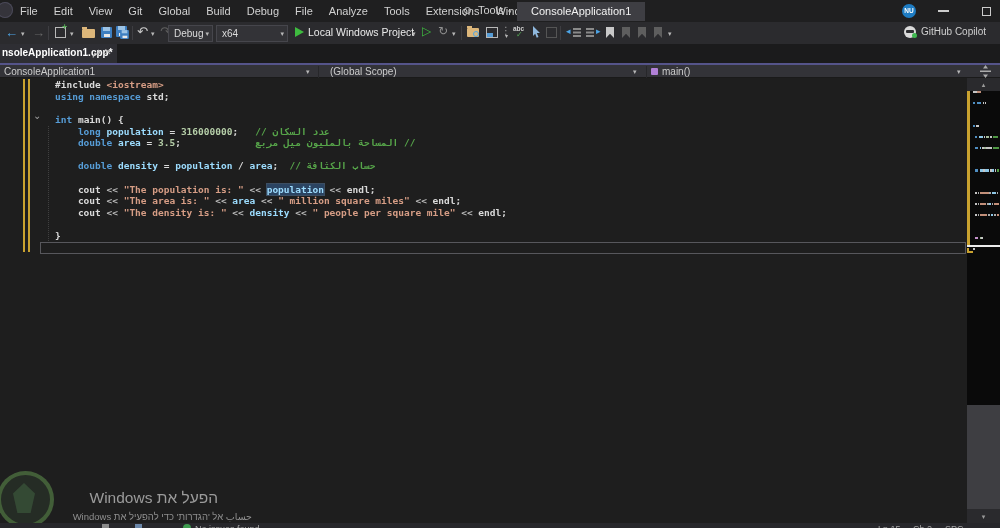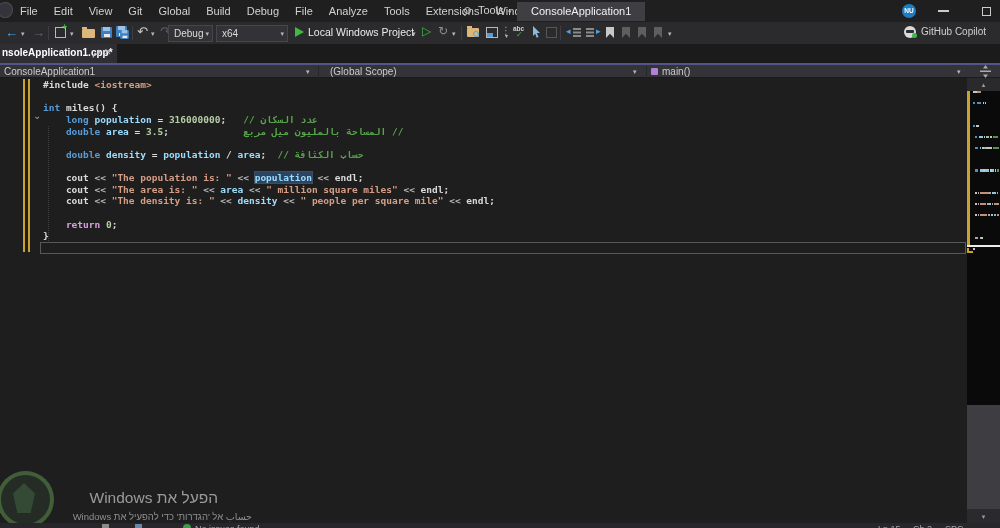--- a/index.html
+++ b/index.html
@@ -36,21 +36,21 @@
 
   
   .tabrow { position:absolute; left:0; top:44px; width:1000px; height:19px; background:#1B1B1C; }
   .tab { position:absolute; left:0; top:0; width:117px; height:19px; background:#2E2E33; }
   .tab-label { position:absolute; left:2px; top:3px; font-size:10px; font-weight:bold; color:#FFFFFF; }
   .purple-line { position:absolute; left:0; top:63px; width:1000px; height:1.5px; background:#55548A; }
   .navbar { position:absolute; left:0; top:64.5px; width:1000px; height:13.5px; background:#333338; border-bottom:1px solid #1A1A1A; font-size:10px; color:#CCCCCC; }
   .nav-div { position:absolute; top:1px; width:1px; height:12px; background:#27272A; }
 
   
-  .code { position:absolute; left:0; top:79px; width:965px; font:bold 9.5px/11.65px "DejaVu Sans Mono",monospace; color:#DADADA; }
+  .code { position:absolute; left:12px; top:79px; width:965px; font:bold 9.5px/11.65px "DejaVu Sans Mono",monospace; color:#DADADA; }
   .cl { height:11.65px; white-space:pre; padding-left:43px; }
   .hl-bg { background:rgba(48,82,122,.75); box-shadow:0 0 0 1px rgba(90,125,165,.5); }
   .gutter-bar { position:absolute; top:79px; width:2px; height:173px; background:#C9A22F; }
   .current-line { position:absolute; left:40px; top:241.5px; width:926px; height:12.5px; border:1px solid #57575C; }
   .indent-guide { position:absolute; left:48px; top:126px; height:117px; border-left:1px dotted #404040; }
 
   
   .map-black { position:absolute; left:967px; top:91px; width:33px; height:314px; background:#0A0A0A; }
   .map-gray  { position:absolute; left:967px; top:405px; width:33px; height:104px; background:#3E3E42; }
   .sb-cell { position:absolute; left:967px; width:33px; background:#2A2A2D; text-align:center; color:#9a9a9a; font-size:7px; line-height:13px; }
@@ -174,32 +174,32 @@
       <path d="M5.5 13 L3 9.5 H8 Z" fill="#ABABAB"></path>
     </svg>
 </div>
 
 <span class="gutter-bar" style="left:23px;"></span>
 <span class="gutter-bar" style="left:28px;"></span>
 <span class="abs" style="left:33px;top:110px;font-size:10px;color:#9E9E9E;">⌄</span>
 <span class="indent-guide"></span>
 <div class="code">
     <div class="cl"><span style="color: rgb(218, 218, 218);">#include </span><span style="color: rgb(214, 157, 133);">&lt;iostream&gt;</span></div>
-    <div class="cl"></div>
-    <div class="cl"><span style="color: rgb(86, 156, 214);">int</span><span style="color: rgb(218, 218, 218);"> </span><span style="color: rgb(218, 218, 218);">miles() {</span></div>
+    <div class="cl"><span style="color: rgb(86, 156, 214);">using</span><span style="color: rgb(218, 218, 218);"> </span><span style="color: rgb(86, 156, 214);">namespace</span><span style="color: rgb(218, 218, 218);"> </span><span style="color: rgb(218, 218, 218);">std</span><span style="color: rgb(218, 218, 218);">;</span></div>
+    <div class="cl"></div>
+    <div class="cl"><span style="color: rgb(86, 156, 214);">int</span><span style="color: rgb(218, 218, 218);"> </span><span style="color: rgb(218, 218, 218);">main() {</span></div>
     <div class="cl"><span style="color: rgb(218, 218, 218);">    </span><span style="color: rgb(86, 156, 214);">long</span><span style="color: rgb(218, 218, 218);"> </span><span style="color: rgb(156, 220, 254);">population</span><span style="color: rgb(218, 218, 218);"> = </span><span style="color: rgb(181, 206, 168);">316000000</span><span style="color: rgb(218, 218, 218);">;   </span><span style="color: rgb(87, 166, 74);">// عدد السكان</span></div>
     <div class="cl"><span style="color: rgb(218, 218, 218);">    </span><span style="color: rgb(86, 156, 214);">double</span><span style="color: rgb(218, 218, 218);"> </span><span style="color: rgb(156, 220, 254);">area</span><span style="color: rgb(218, 218, 218);"> = </span><span style="color: rgb(181, 206, 168);">3.5</span><span style="color: rgb(218, 218, 218);">;             </span><span style="color: rgb(87, 166, 74);">المساحة بالمليون ميل مربع //</span></div>
     <div class="cl"></div>
     <div class="cl"><span style="color: rgb(218, 218, 218);">    </span><span style="color: rgb(86, 156, 214);">double</span><span style="color: rgb(218, 218, 218);"> </span><span style="color: rgb(156, 220, 254);">density</span><span style="color: rgb(218, 218, 218);"> = </span><span style="color: rgb(156, 220, 254);">population</span><span style="color: rgb(218, 218, 218);"> / </span><span style="color: rgb(156, 220, 254);">area</span><span style="color: rgb(218, 218, 218);">;  </span><span style="color: rgb(87, 166, 74);">// حساب الكثافة</span></div>
     <div class="cl"></div>
     <div class="cl"><span style="color: rgb(218, 218, 218);">    </span><span style="color: rgb(218, 218, 218);">cout</span><span style="color: rgb(188, 188, 188);"> &lt;&lt; </span><span style="color: rgb(214, 157, 133);">"The population is: "</span><span style="color: rgb(188, 188, 188);"> &lt;&lt; </span><span class="hl-bg" style="color: rgb(156, 220, 254);">population</span><span style="color: rgb(188, 188, 188);"> &lt;&lt; </span><span style="color: rgb(218, 218, 218);">endl</span><span style="color: rgb(218, 218, 218);">;</span></div>
     <div class="cl"><span style="color: rgb(218, 218, 218);">    </span><span style="color: rgb(218, 218, 218);">cout</span><span style="color: rgb(188, 188, 188);"> &lt;&lt; </span><span style="color: rgb(214, 157, 133);">"The area is: "</span><span style="color: rgb(188, 188, 188);"> &lt;&lt; </span><span style="color: rgb(156, 220, 254);">area</span><span style="color: rgb(188, 188, 188);"> &lt;&lt; </span><span style="color: rgb(214, 157, 133);">" million square miles"</span><span style="color: rgb(188, 188, 188);"> &lt;&lt; </span><span style="color: rgb(218, 218, 218);">endl</span><span style="color: rgb(218, 218, 218);">;</span></div>
     <div class="cl"><span style="color: rgb(218, 218, 218);">    </span><span style="color: rgb(218, 218, 218);">cout</span><span style="color: rgb(188, 188, 188);"> &lt;&lt; </span><span style="color: rgb(214, 157, 133);">"The density is: "</span><span style="color: rgb(188, 188, 188);"> &lt;&lt; </span><span style="color: rgb(156, 220, 254);">density</span><span style="color: rgb(188, 188, 188);"> &lt;&lt; </span><span style="color: rgb(214, 157, 133);">" people per square mile"</span><span style="color: rgb(188, 188, 188);"> &lt;&lt; </span><span style="color: rgb(218, 218, 218);">endl</span><span style="color: rgb(218, 218, 218);">;</span></div>
     <div class="cl"></div>
-    <div class="cl"><span style="color: rgb(218, 218, 218);">    </span><span style="color: rgb(216, 160, 223);">return</span><span style="color: rgb(218, 218, 218);"> </span><span style="color: rgb(181, 206, 168);">0</span><span style="color: rgb(218, 218, 218);">;</span></div>
     <div class="cl"><span style="color: rgb(218, 218, 218);">}</span></div>
   </div>
 <div class="current-line"></div>
 
 <div class="sb-cell" style="top:78px;height:13px;">▴</div>
 <div class="map-black"></div>
 <div class="abs" style="left:971px;top:88px;width:28px;height:170px;overflow:hidden;">
     <div class="mk" style="left: 2px; top: 3px; width: 3.6px; background: rgb(218, 218, 218);"></div>
     <div class="mk" style="left: 6.4px; top: 3px; width: 4px; background: rgb(214, 157, 133);"></div>
     <div class="mk" style="left: 2px; top: 14.2px; width: 2px; background: rgb(86, 156, 214);"></div>

